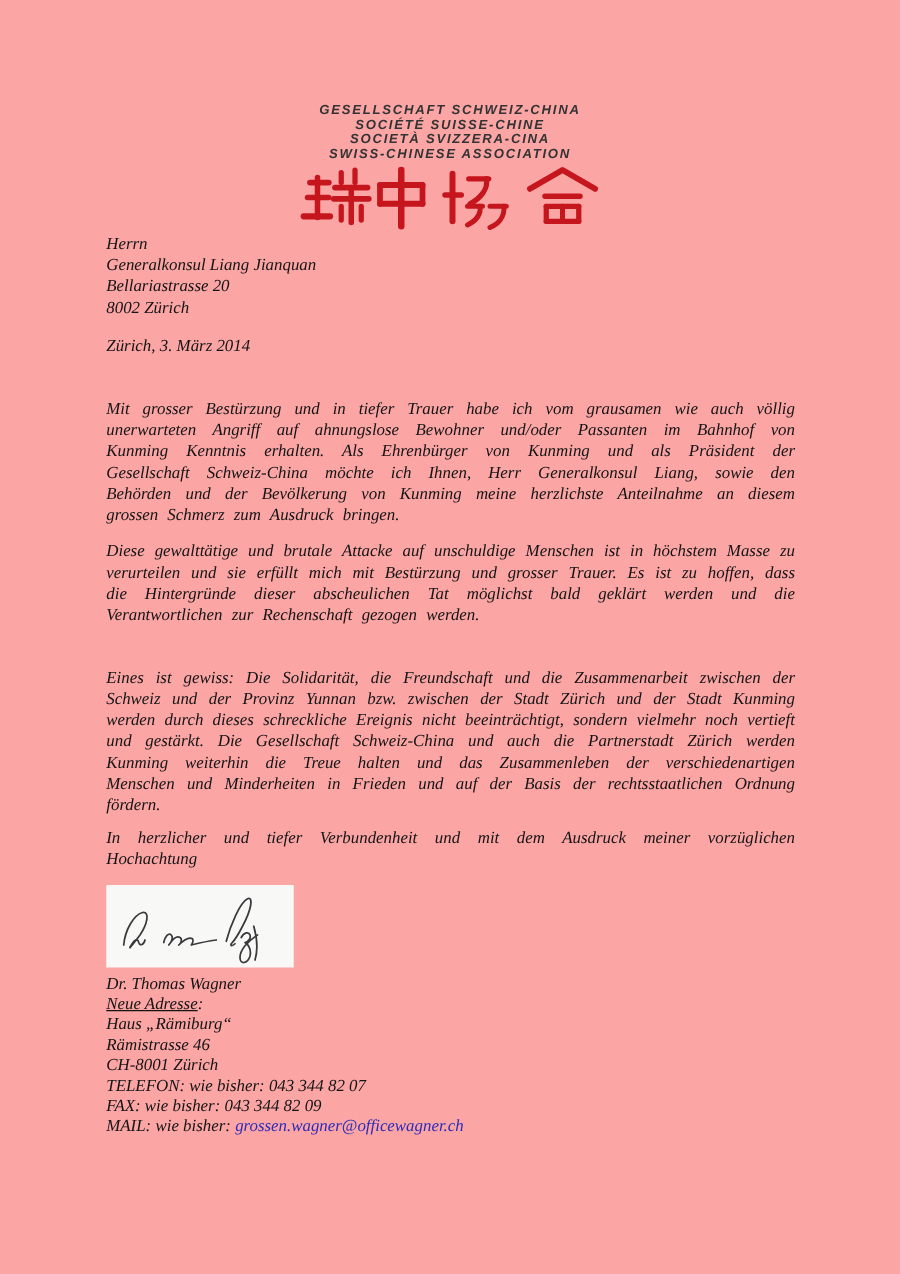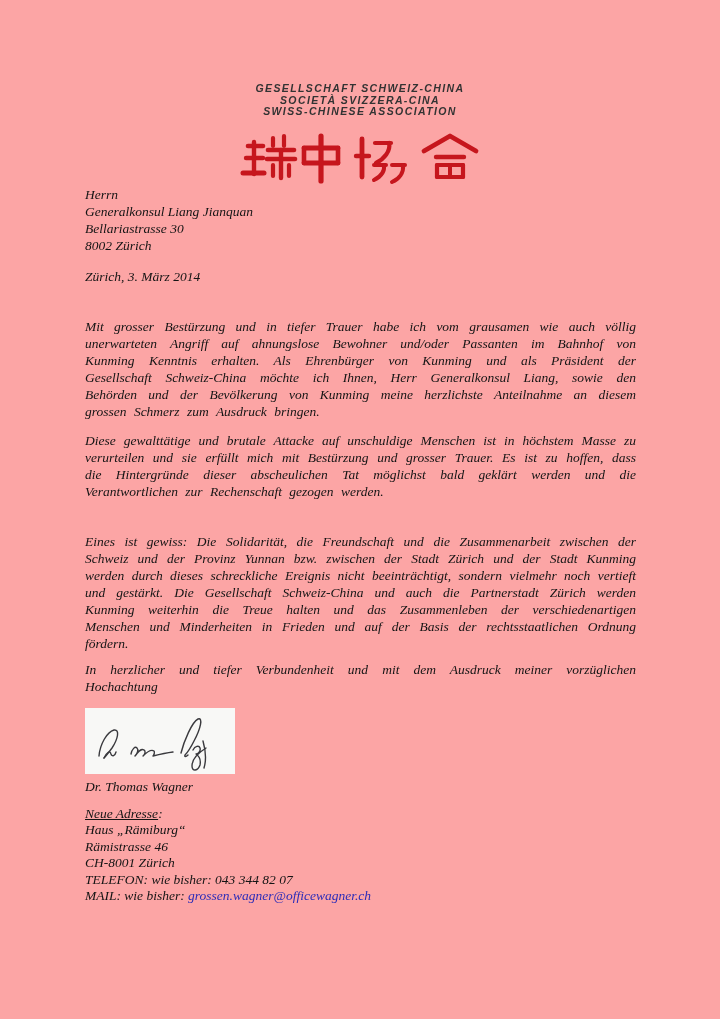--- a/index.html
+++ b/index.html
@@ -30,31 +30,32 @@
   .para.p3 { margin-bottom:9px;margin-top:33px; }
   .para.closing { margin-bottom:13px; }
 
   
   .sig-box { width:150px; height:66px; background:#f8f8f6; margin:0 0 4px 0; }
   .sig-box svg { display:block; }
   .sig-box path { fill:none; stroke:#3a3a3e; stroke-width:1.4; stroke-linecap:round; stroke-linejoin:round; }
   .signer-name, .signer-title { line-height:17px; }
 
   
-  .footer { margin-top:11px; line-height:16.4px; }
+  .footer { line-height:16.4px; }
   .footer-heading .u { text-decoration:underline; }
   .mail-link { color:#2c2cb8; text-decoration:none; cursor:pointer; }
 </style>
 </head>
 <body>
 
 <div class="page">
 
   <header class="letterhead">
     <div>GESELLSCHAFT SCHWEIZ-CHINA</div>
+    <div>SOCIÉTÉ SUISSE-CHINE</div>
     <div>SOCIETÀ SVIZZERA-CINA</div>
     <div>SWISS-CHINESE ASSOCIATION</div>
   </header>
 
   <svg class="calligraphy" viewBox="0 0 242 56" role="img" aria-label="瑞中協會">
 
     <g>
       <path d="M8,16 h15" stroke-width="4.6"></path>
       <path d="M6,28 h17" stroke-width="4.4"></path>
       <path d="M3,43 h21" stroke-width="5"></path>
@@ -94,21 +95,21 @@
       <path d="M197,35 v12" stroke-width="4.2"></path>
       <path d="M223,35 v12" stroke-width="4.2"></path>
       <path d="M197,47 h26" stroke-width="4.2"></path>
       <path d="M210,35 v12" stroke-width="4"></path>
     </g>
   </svg>
 
   <div class="recipient">
     <div>Herrn</div>
     <div>Generalkonsul Liang Jianquan</div>
-    <div>Bellariastrasse 30</div>
+    <div>Bellariastrasse 20</div>
     <div>8002 Zürich</div>
   </div>
 
   <div class="dateline">Zürich, 3. März 2014</div>
 
   <div class="body-col">
     <p class="para">Mit grosser Bestürzung und in tiefer Trauer habe ich vom grausamen wie auch völlig unerwarteten Angriff auf ahnungslose Bewohner und/oder Passanten im Bahnhof von Kunming Kenntnis erhalten. Als Ehrenbürger von Kunming und als Präsident der Gesellschaft Schweiz-China möchte ich Ihnen, Herr Generalkonsul Liang, sowie den Behörden und der Bevölkerung von Kunming meine herzlichste Anteilnahme an diesem grossen Schmerz zum Ausdruck bringen.</p>
     <p class="para">Diese gewalttätige und brutale Attacke auf unschuldige Menschen ist in höchstem Masse zu verurteilen und sie erfüllt mich mit Bestürzung und grosser Trauer. Es ist zu hoffen, dass die Hintergründe dieser abscheulichen Tat möglichst bald geklärt werden und die Verantwortlichen zur Rechenschaft gezogen werden.</p>
     <p class="para p3">Eines ist gewiss: Die Solidarität, die Freundschaft und die Zusammenarbeit zwischen der Schweiz und der Provinz Yunnan bzw. zwischen der Stadt Zürich und der Stadt Kunming werden durch dieses schreckliche Ereignis nicht beeinträchtigt, sondern vielmehr noch vertieft und gestärkt. Die Gesellschaft Schweiz-China und auch die Partnerstadt Zürich werden Kunming weiterhin die Treue halten und das Zusammenleben der verschiedenartigen Menschen und Minderheiten in Frieden und auf der Basis der rechtsstaatlichen Ordnung fördern.</p>
     <p class="para closing">In herzlicher und tiefer Verbundenheit und mit dem Ausdruck meiner vorzüglichen Hochachtung</p>
@@ -125,17 +126,18 @@
     </div>
 
     <div class="signer-name">Dr. Thomas Wagner</div>
 
     <div class="footer">
       <div class="footer-heading"><span class="u">Neue Adresse</span><span>:</span></div>
       <div>Haus „Rämiburg“</div>
       <div>Rämistrasse 46</div>
       <div>CH-8001 Zürich</div>
       <div>TELEFON: wie bisher: 043 344 82 07</div>
+      <div>FAX: wie bisher: 043 344 82 09</div>
       <div><span>MAIL: wie bisher: </span><a class="mail-link">grossen.wagner@officewagner.ch</a></div>
     </div>
   </div>
 
 </div>
 
 </body></html>

